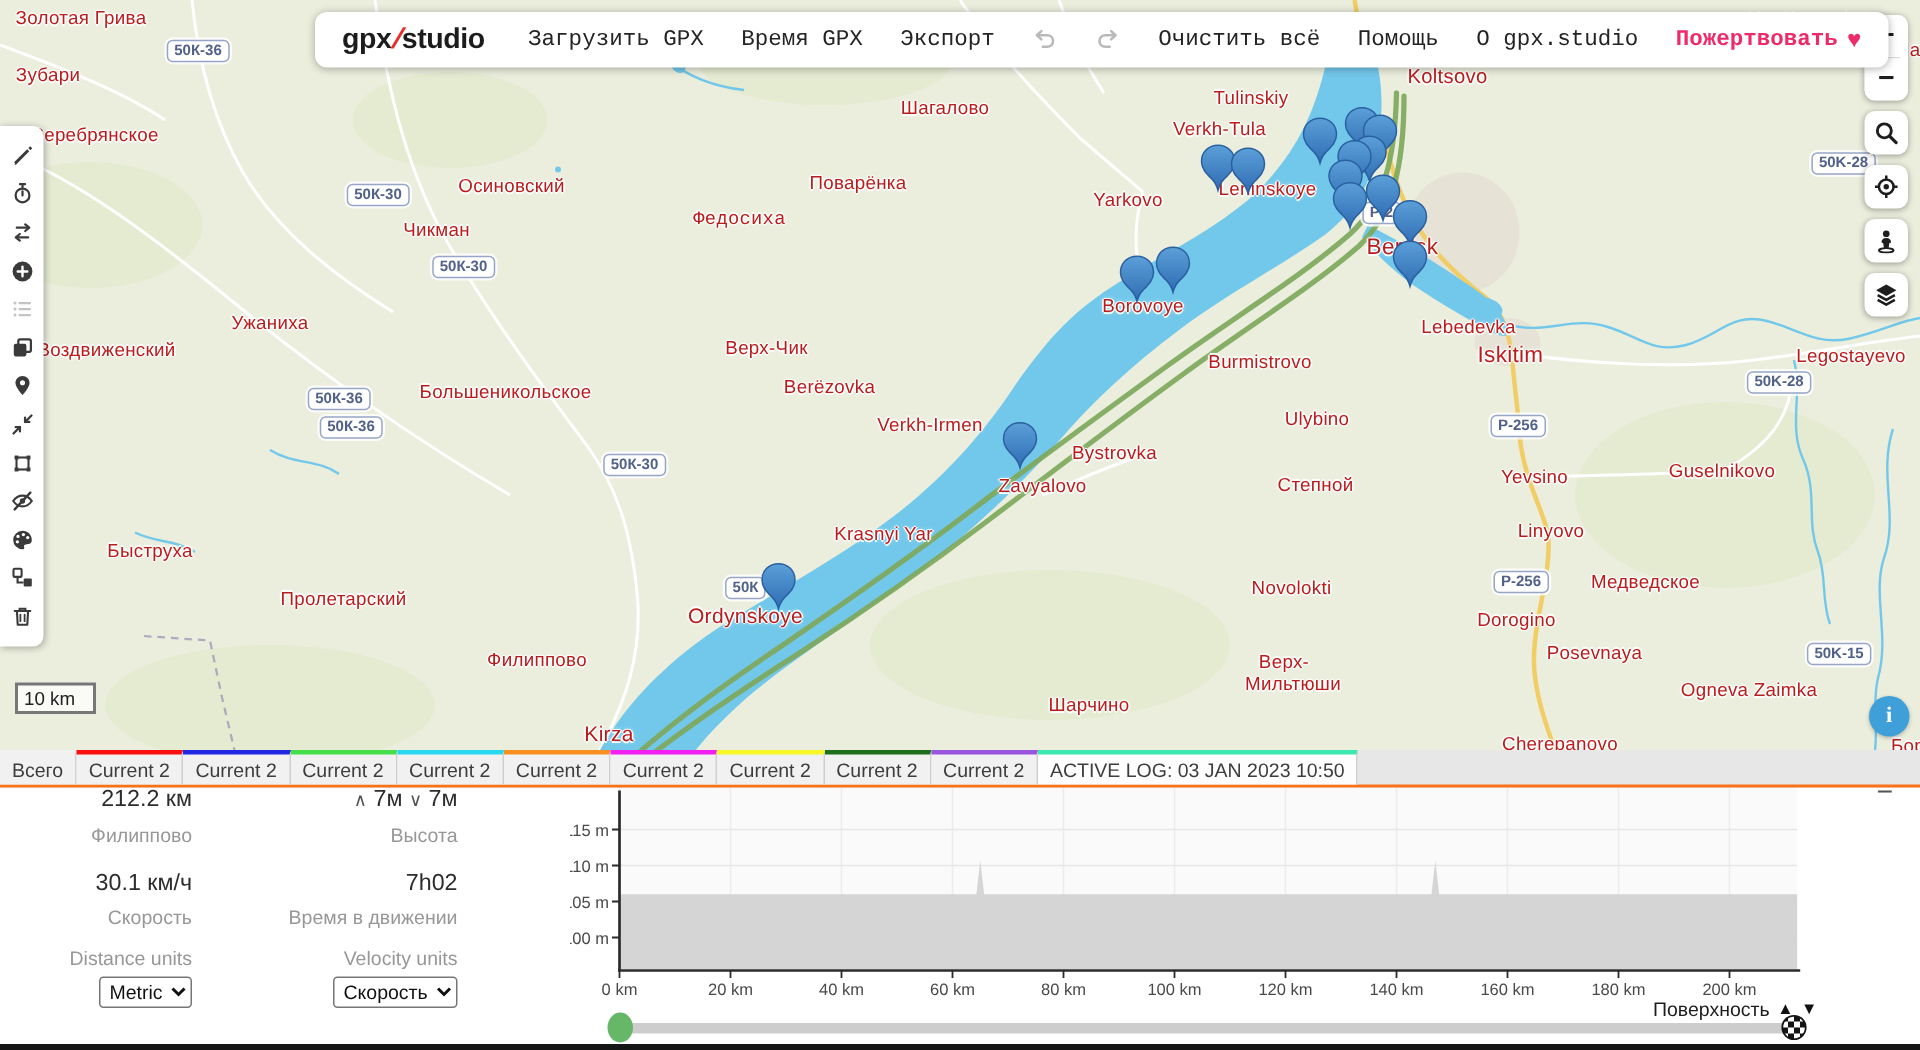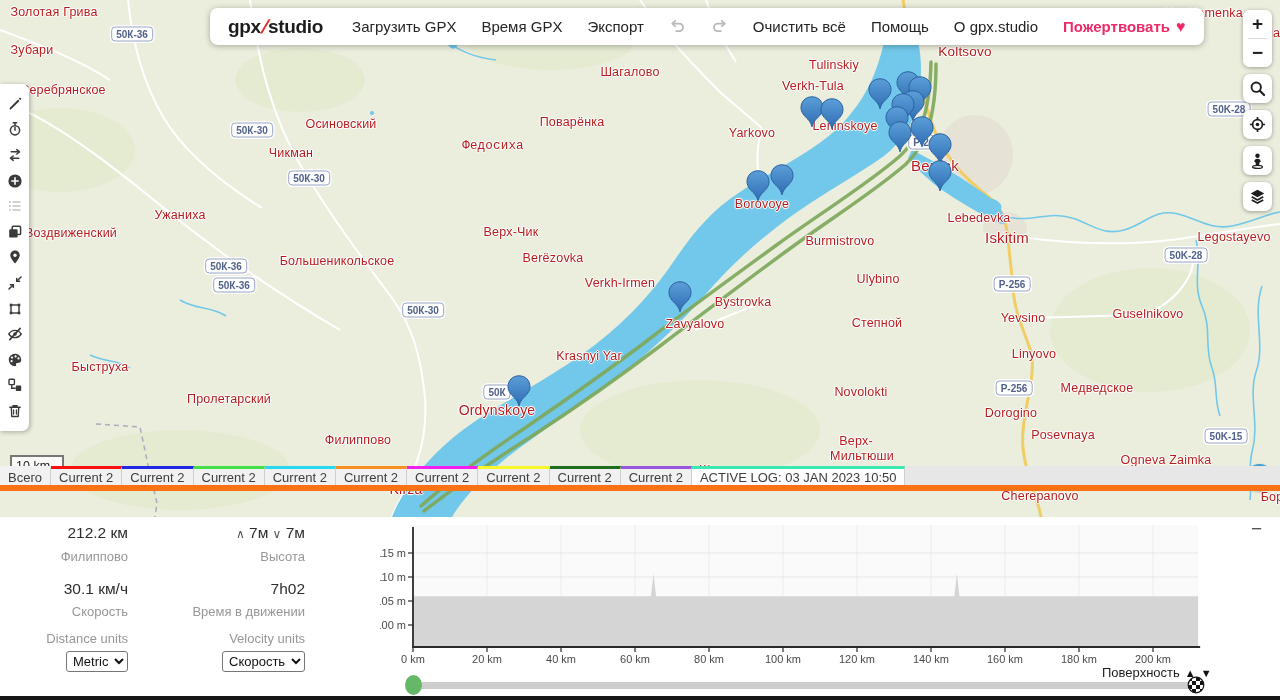--- a/index.html
+++ b/index.html
@@ -20,41 +20,41 @@
   #info-btn{position:absolute;left:1246px;top:464px;width:27px;height:27px;border-radius:50%;
     background:#3f9fd8;color:#fff;border:none;font-size:15px;font-weight:700;cursor:pointer;
     font-family:"Liberation Serif",serif;box-shadow:0 1px 3px rgba(0,0,0,.25);}
   
   #navbar{position:absolute;left:210px;top:8px;height:37px;background:#fff;border-radius:8px;
     box-shadow:0 1px 6px rgba(0,0,0,.3);display:flex;align-items:center;padding:0 18px;gap:25px;z-index:30;}
   #logo{display:flex;align-items:baseline;font-weight:700;font-size:19px;color:#1c1c1c;
     letter-spacing:-.3px;cursor:pointer;margin-right:4px;}
   #logo .slash{color:#e8302a;font-style:italic;font-weight:700;margin:0 1px;transform:skewX(-12deg);display:inline-block;}
   .nav-item{font-size:15px;color:#242424;background:none;border:none;cursor:pointer;
-    font-family:Liberation Sans, sans-serif;display:flex;align-items:center;gap:6px;padding:0;white-space:nowrap;}
+    font-family:Liberation Mono, monospace;display:flex;align-items:center;gap:6px;padding:0;white-space:nowrap;}
   .nav-item.icon-btn{color:#b9b9b9;}
   .nav-item .heart{font-size:16px;line-height:1;}
   
   #toolbar{position:absolute;left:0;top:84px;width:29px;background:#fff;border-radius:0 7px 7px 0;
     box-shadow:1px 1px 5px rgba(0,0,0,.3);display:flex;flex-direction:column;align-items:center;
     padding:7px 0;z-index:25;}
   .tool-btn{width:29px;height:25.6px;display:flex;align-items:center;justify-content:center;
     background:none;border:none;cursor:pointer;padding:0;}
   
   #map-ctrls{position:absolute;right:8px;top:10px;display:flex;flex-direction:column;gap:7px;z-index:25;}
   .ctrl,.ctrl-group button{width:29px;height:29px;background:#fff;border:none;border-radius:7px;
     box-shadow:0 1px 4px rgba(0,0,0,.35);font-size:19px;font-weight:700;color:#1e1e1e;
     display:flex;align-items:center;justify-content:center;cursor:pointer;font-family:inherit;padding:0;}
   .ctrl-group{background:#fff;border-radius:7px;box-shadow:0 1px 4px rgba(0,0,0,.35);
     display:flex;flex-direction:column;overflow:hidden;}
   .ctrl-group button{box-shadow:none;border-radius:0;height:28px;}
   .ctrl-div{height:1px;background:#ddd;margin:0 5px;}
   
-  #tabbar{position:absolute;left:0;top:466px;width:1280px;height:25px;background:#e7e7e7;
-    display:flex;align-items:stretch;z-index:28;border-bottom:6px solid #f97316;box-sizing:border-box;}
+  #tabbar{position:absolute;left:0;top:500px;width:1280px;height:25px;background:#e7e7e7;
+    display:flex;align-items:stretch;z-index:28;border-bottom:2px solid #f97316;box-sizing:border-box;}
   .tab{font-size:13px;color:#3d3d3d;background:#f1f1f1;border-right:1px solid #cfcfcf;
     border-top:3px solid transparent;padding:0 8px;display:flex;align-items:center;
     white-space:nowrap;cursor:pointer;}
   .tab.active{background:#fdfdfd;}
   
   #panel{position:absolute;left:0;top:517px;width:1280px;height:179px;background:#fff;z-index:20;}
   .stat-val{position:absolute;font-size:15.5px;color:#2d2d2d;text-align:right;}
   .stat-val .chev{font-size:12px;color:#555;}
   .stat-lbl{position:absolute;font-size:13px;color:#979797;text-align:right;}
   .sel-wrap{position:absolute;text-align:right;}

